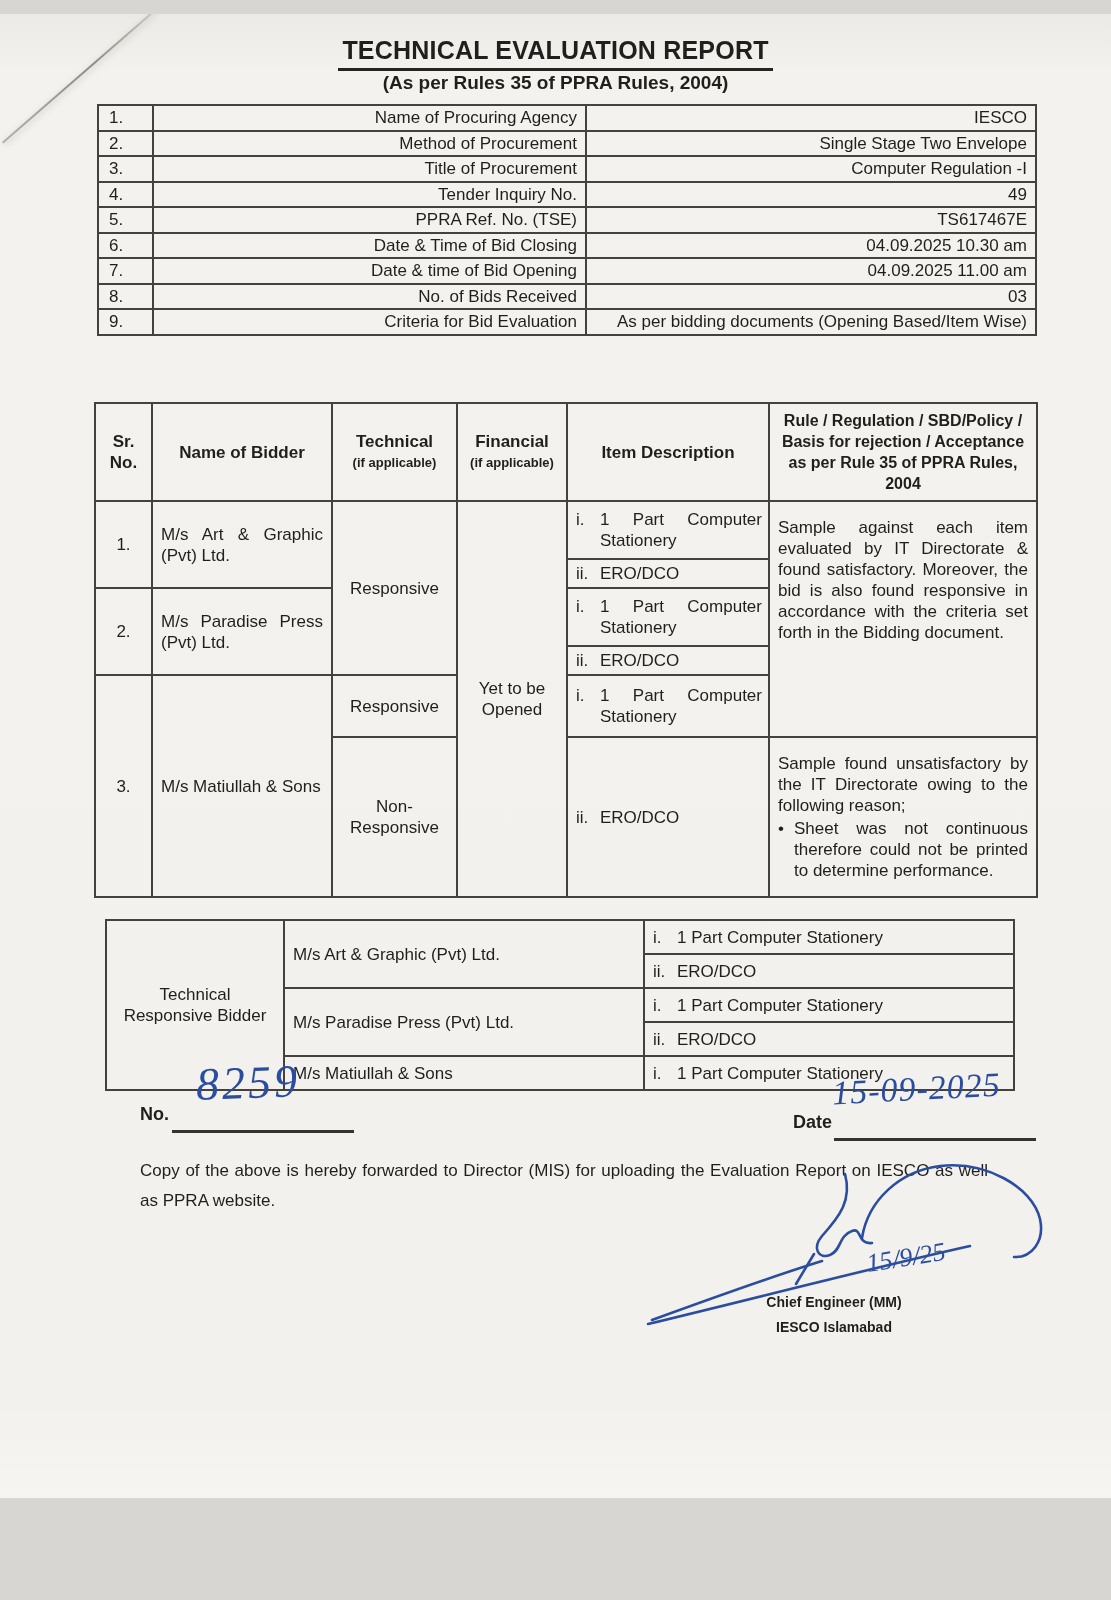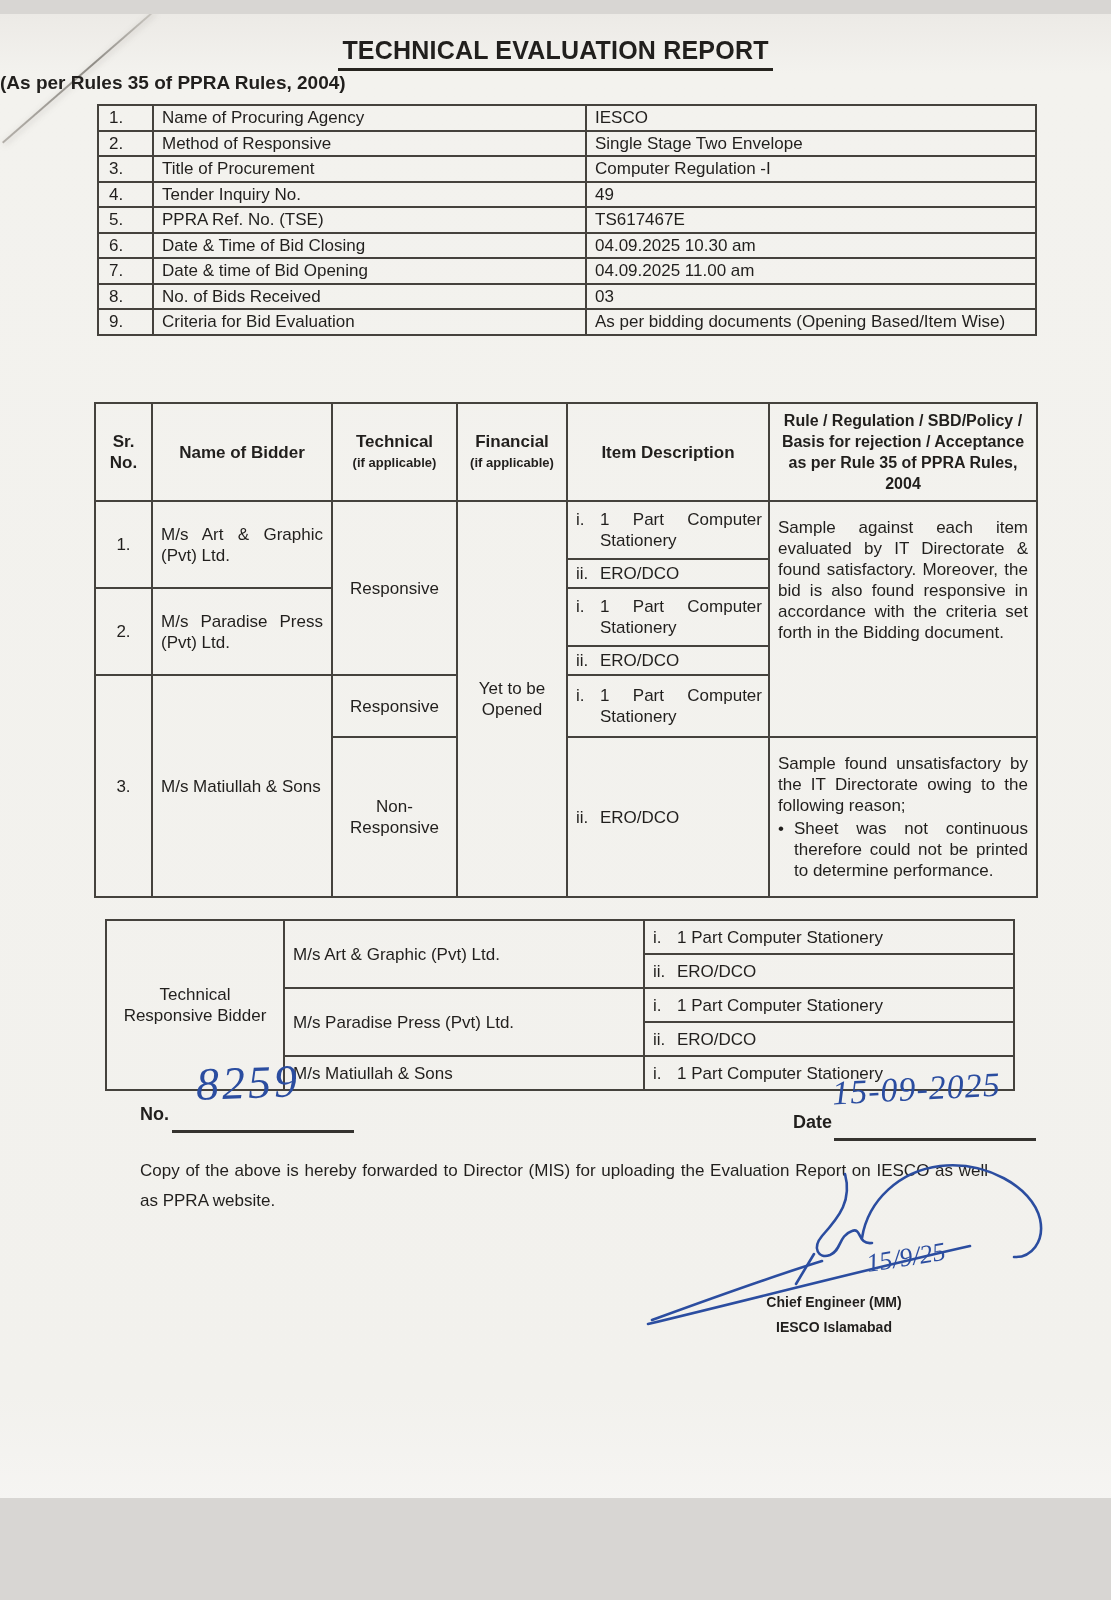--- a/index.html
+++ b/index.html
@@ -11,29 +11,29 @@
   
   .fold-line{position:absolute;left:2px;top:128px;width:200px;height:2px;
     background:linear-gradient(90deg,#b3afa9,#8f8c86 60%,#c9c6c0);
     transform:rotate(-41deg);transform-origin:0 0;box-shadow:0 2px 6px rgba(120,115,108,.35);}
   .edge-strip{position:absolute;left:0;top:1528px;width:7px;height:50px;
     background:linear-gradient(180deg,#f2b32d,#e2542a);}
   
   .title-wrap{position:absolute;left:0;top:22px;width:1111px;text-align:center;}
   .title{display:inline-block;font-size:25px;font-weight:700;letter-spacing:.2px;
     border-bottom:3px solid #26241f;padding:0 4px 3px 4px;}
-  .subtitle{position:absolute;left:0;top:58px;width:1111px;
+  .subtitle{position:absolute;left:0;top:58px;width:1111px;text-align:center;
     font-size:19px;font-weight:700;}
   
   table{border-collapse:collapse;table-layout:fixed;}
   td,th{border:2px solid #45423d;font-size:17px;line-height:21px;
     padding:2px 8px;vertical-align:middle;overflow:hidden;}
   
   .info-table{position:absolute;left:97px;top:90px;width:938px;}
-  .info-table td{height:21.5px;padding:1px 8px;}
+  .info-table td{height:21.5px;padding:1px 8px;text-align:right;}
   .info-table .c-no{text-align:left;padding-left:10px;}
   
   .eval-table{position:absolute;left:94px;top:388px;width:942px;}
   .eval-table th{font-weight:700;text-align:center;vertical-align:middle;padding:6px 4px;}
   .th-sub{display:block;font-size:13px;font-weight:700;}
   .pre{white-space:pre-line;}
   .c-center{text-align:center;}
   .name-cell{text-align:justify;}
   .item-cell{padding:3px 6px 3px 8px;}
   .item-line{display:flex;align-items:flex-start;}
@@ -93,21 +93,21 @@
         <col style="width:450px">
       </colgroup>
     <tbody>
       <tr>
         <td class="c-no">1.</td>
         <td>Name of Procuring Agency</td>
         <td>IESCO</td>
       </tr>
       <tr>
         <td class="c-no">2.</td>
-        <td>Method of Responsive</td>
+        <td>Method of Procurement</td>
         <td>Single Stage Two Envelope</td>
       </tr>
       <tr>
         <td class="c-no">3.</td>
         <td>Title of Procurement</td>
         <td>Computer Regulation -I</td>
       </tr>
       <tr>
         <td class="c-no">4.</td>
         <td>Tender Inquiry No.</td>

